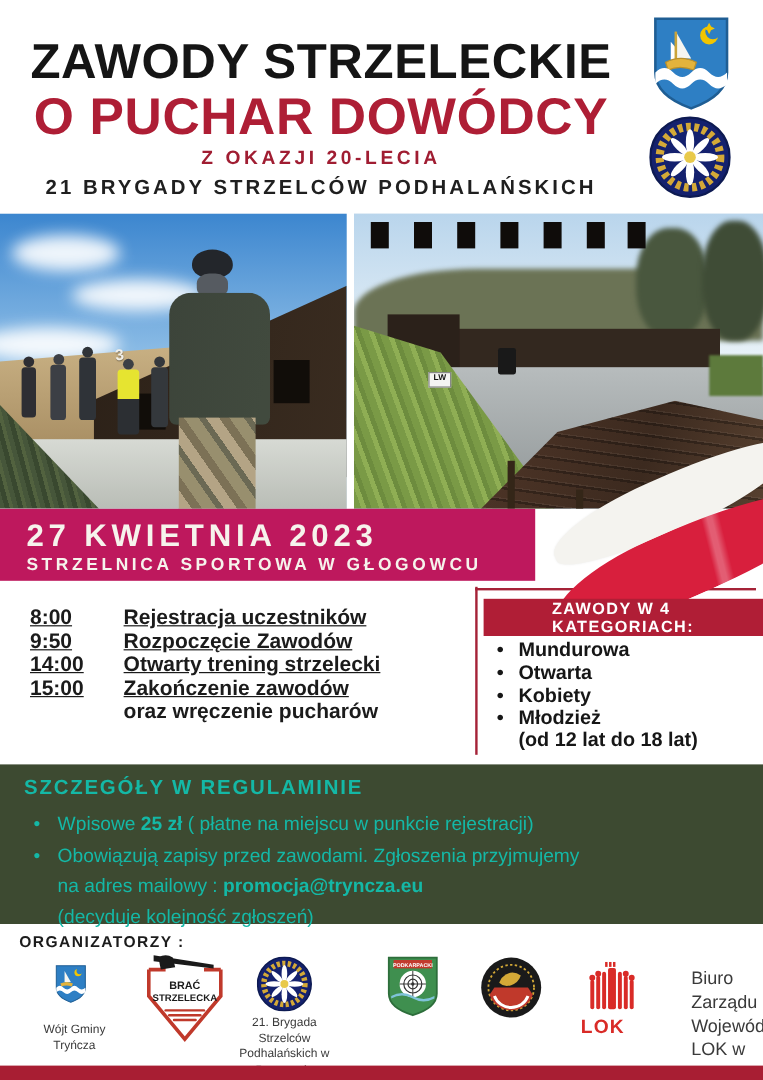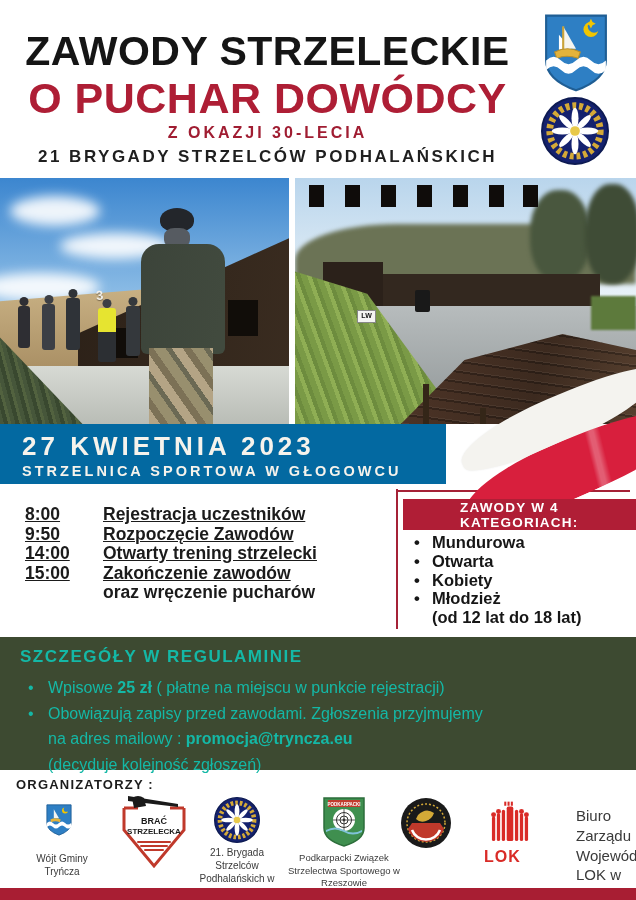--- a/index.html
+++ b/index.html
@@ -56,21 +56,21 @@
   .post{position:absolute;background:#342618;}
   .dark-obj{left:120px;top:112px;width:15px;height:22px;background:#191919;border-radius:2px;}
 
   
   .brush-wrap{left:450px;top:366px;width:212px;height:164px;transform:rotate(-24deg);z-index:5;}
   .brush{position:absolute;}
   .brush-white{left:14px;top:34px;width:218px;height:46px;background:#f4f3ef;border-radius:45% 55% 50% 50%/55% 45% 60% 40%;box-shadow:0 0 2px rgba(0,0,0,.08);}
   .brush-red{left:-6px;top:78px;width:252px;height:58px;background:linear-gradient(100deg,transparent 55%,rgba(255,255,255,.28) 57% 58.5%,transparent 61%),#d81f3d;border-radius:40% 60% 52% 48%/55% 60% 40% 50%;}
 
   
-  .date-banner{left:0;top:424px;width:446px;height:60px;background:#0369a1;z-index:4;color:#f6f3ec;}
+  .date-banner{left:0;top:424px;width:446px;height:60px;background:#be185d;z-index:4;color:#f6f3ec;}
   .date-line{position:absolute;left:22px;top:7px;font-size:26px;font-weight:bold;letter-spacing:4px;}
   .venue-line{position:absolute;left:22px;top:39px;font-size:14.5px;font-weight:bold;letter-spacing:3px;}
 
   
   .sched{left:25px;top:505px;width:360px;color:#1b1b1b;font-weight:bold;font-size:17.5px;line-height:19.5px;}
   .srow{display:flex;text-decoration:underline;}
   .stime{width:78px;}
   .sact{flex:1;}
   .sact2{margin-left:78px;}
 
@@ -104,21 +104,21 @@
   .lok-label{left:484px;top:848px;width:52px;color:#d92b27;font-weight:bold;font-size:16px;letter-spacing:1px;}
   .bottom-bar{left:0;top:888px;width:636px;height:12px;background:#a81e33;}
 </style>
 </head>
 <body>
 
 <div class="poster">
 
   <div class="abs title1">ZAWODY STRZELECKIE</div>
   <div class="abs title2">O PUCHAR DOWÓDCY</div>
-  <div class="abs sub1">Z OKAZJI 30-LECIA</div>
+  <div class="abs sub1">Z OKAZJI 20-LECIA</div>
   <div class="abs sub2">21 BRYGADY STRZELCÓW PODHALAŃSKICH</div>
 
   <svg class="abs" style="left:544px;top:13px;" width="64" height="80" viewBox="0 0 60 74">
     <path d="M2 2 H58 V44 Q58 62 30 72 Q2 62 2 44 Z" fill="#2e7fc4" stroke="#1f5e94" stroke-width="2"></path>
     <circle cx="44" cy="15" r="7" fill="#f2c500"></circle>
     <circle cx="47" cy="12" r="6" fill="#2e7fc4"></circle>
     <path d="M44 5 l1.5 3 3 1.5 -3 1.5 -1.5 3 -1.5 -3 -3 -1.5 3 -1.5 Z" fill="#f2c500"></path>
     <path d="M14 20 L14 34 L26 34 Z" fill="#ffffff"></path>
     <path d="M18 12 L18 33 L30 33 Z" fill="#f5f5f0"></path>
     <rect x="17" y="12" width="2" height="24" fill="#caa43a"></rect>
@@ -328,21 +328,20 @@
     <path d="M2 2 H42 V32 Q42 44 22 50 Q2 44 2 32 Z" fill="#3f8f4f" stroke="#2d6e3b" stroke-width="1.5"></path>
     <rect x="6" y="4" width="32" height="7" fill="#c23b2e"></rect>
     <text x="22" y="9.5" text-anchor="middle" font-size="4.5" fill="#ffffff" font-weight="bold">PODKARPACKI</text>
     <circle cx="22" cy="24" r="11" fill="#ffffff"></circle>
     <circle cx="22" cy="24" r="7.5" fill="none" stroke="#333" stroke-width="1"></circle>
     <circle cx="22" cy="24" r="4" fill="none" stroke="#333" stroke-width="1"></circle>
     <circle cx="22" cy="24" r="1.4" fill="#333"></circle>
     <path d="M11 24 h22 M22 13 v22" stroke="#333" stroke-width="0.8"></path>
     <path d="M4 34 q9 -5 18 0 t18 0 v2 q-9 5 -18 0 t-18 0 Z" fill="#7fc3d8"></path>
   </svg>
-  <div class="cap" style="left:288px;top:852px;width:112px;font-size:9.5px;">Podkarpacki Związek Strzelectwa Sportowego w Rzeszowie</div>
 
   <svg class="abs" style="left:400px;top:797px;" width="52" height="52" viewBox="0 0 52 52">
     <circle cx="26" cy="26" r="25" fill="#1a1a1a"></circle>
     <circle cx="26" cy="26" r="19" fill="none" stroke="#d4a937" stroke-width="1.5" stroke-dasharray="2 2"></circle>
     <path d="M8 32 a19 19 0 0 0 36 0 l-4 -6 h-28 Z" fill="#c0392b"></path>
     <path d="M12 33 a15 15 0 0 0 28 0" fill="none" stroke="#ffffff" stroke-width="2.5"></path>
     <path d="M18 18 q8 -8 16 -2 q-2 6 -8 8 q-6 2 -10 -2 Z" fill="#d4a937"></path>
   </svg>
 
   <svg class="abs" style="left:488px;top:800px;" width="44" height="46" viewBox="0 0 52 56">

